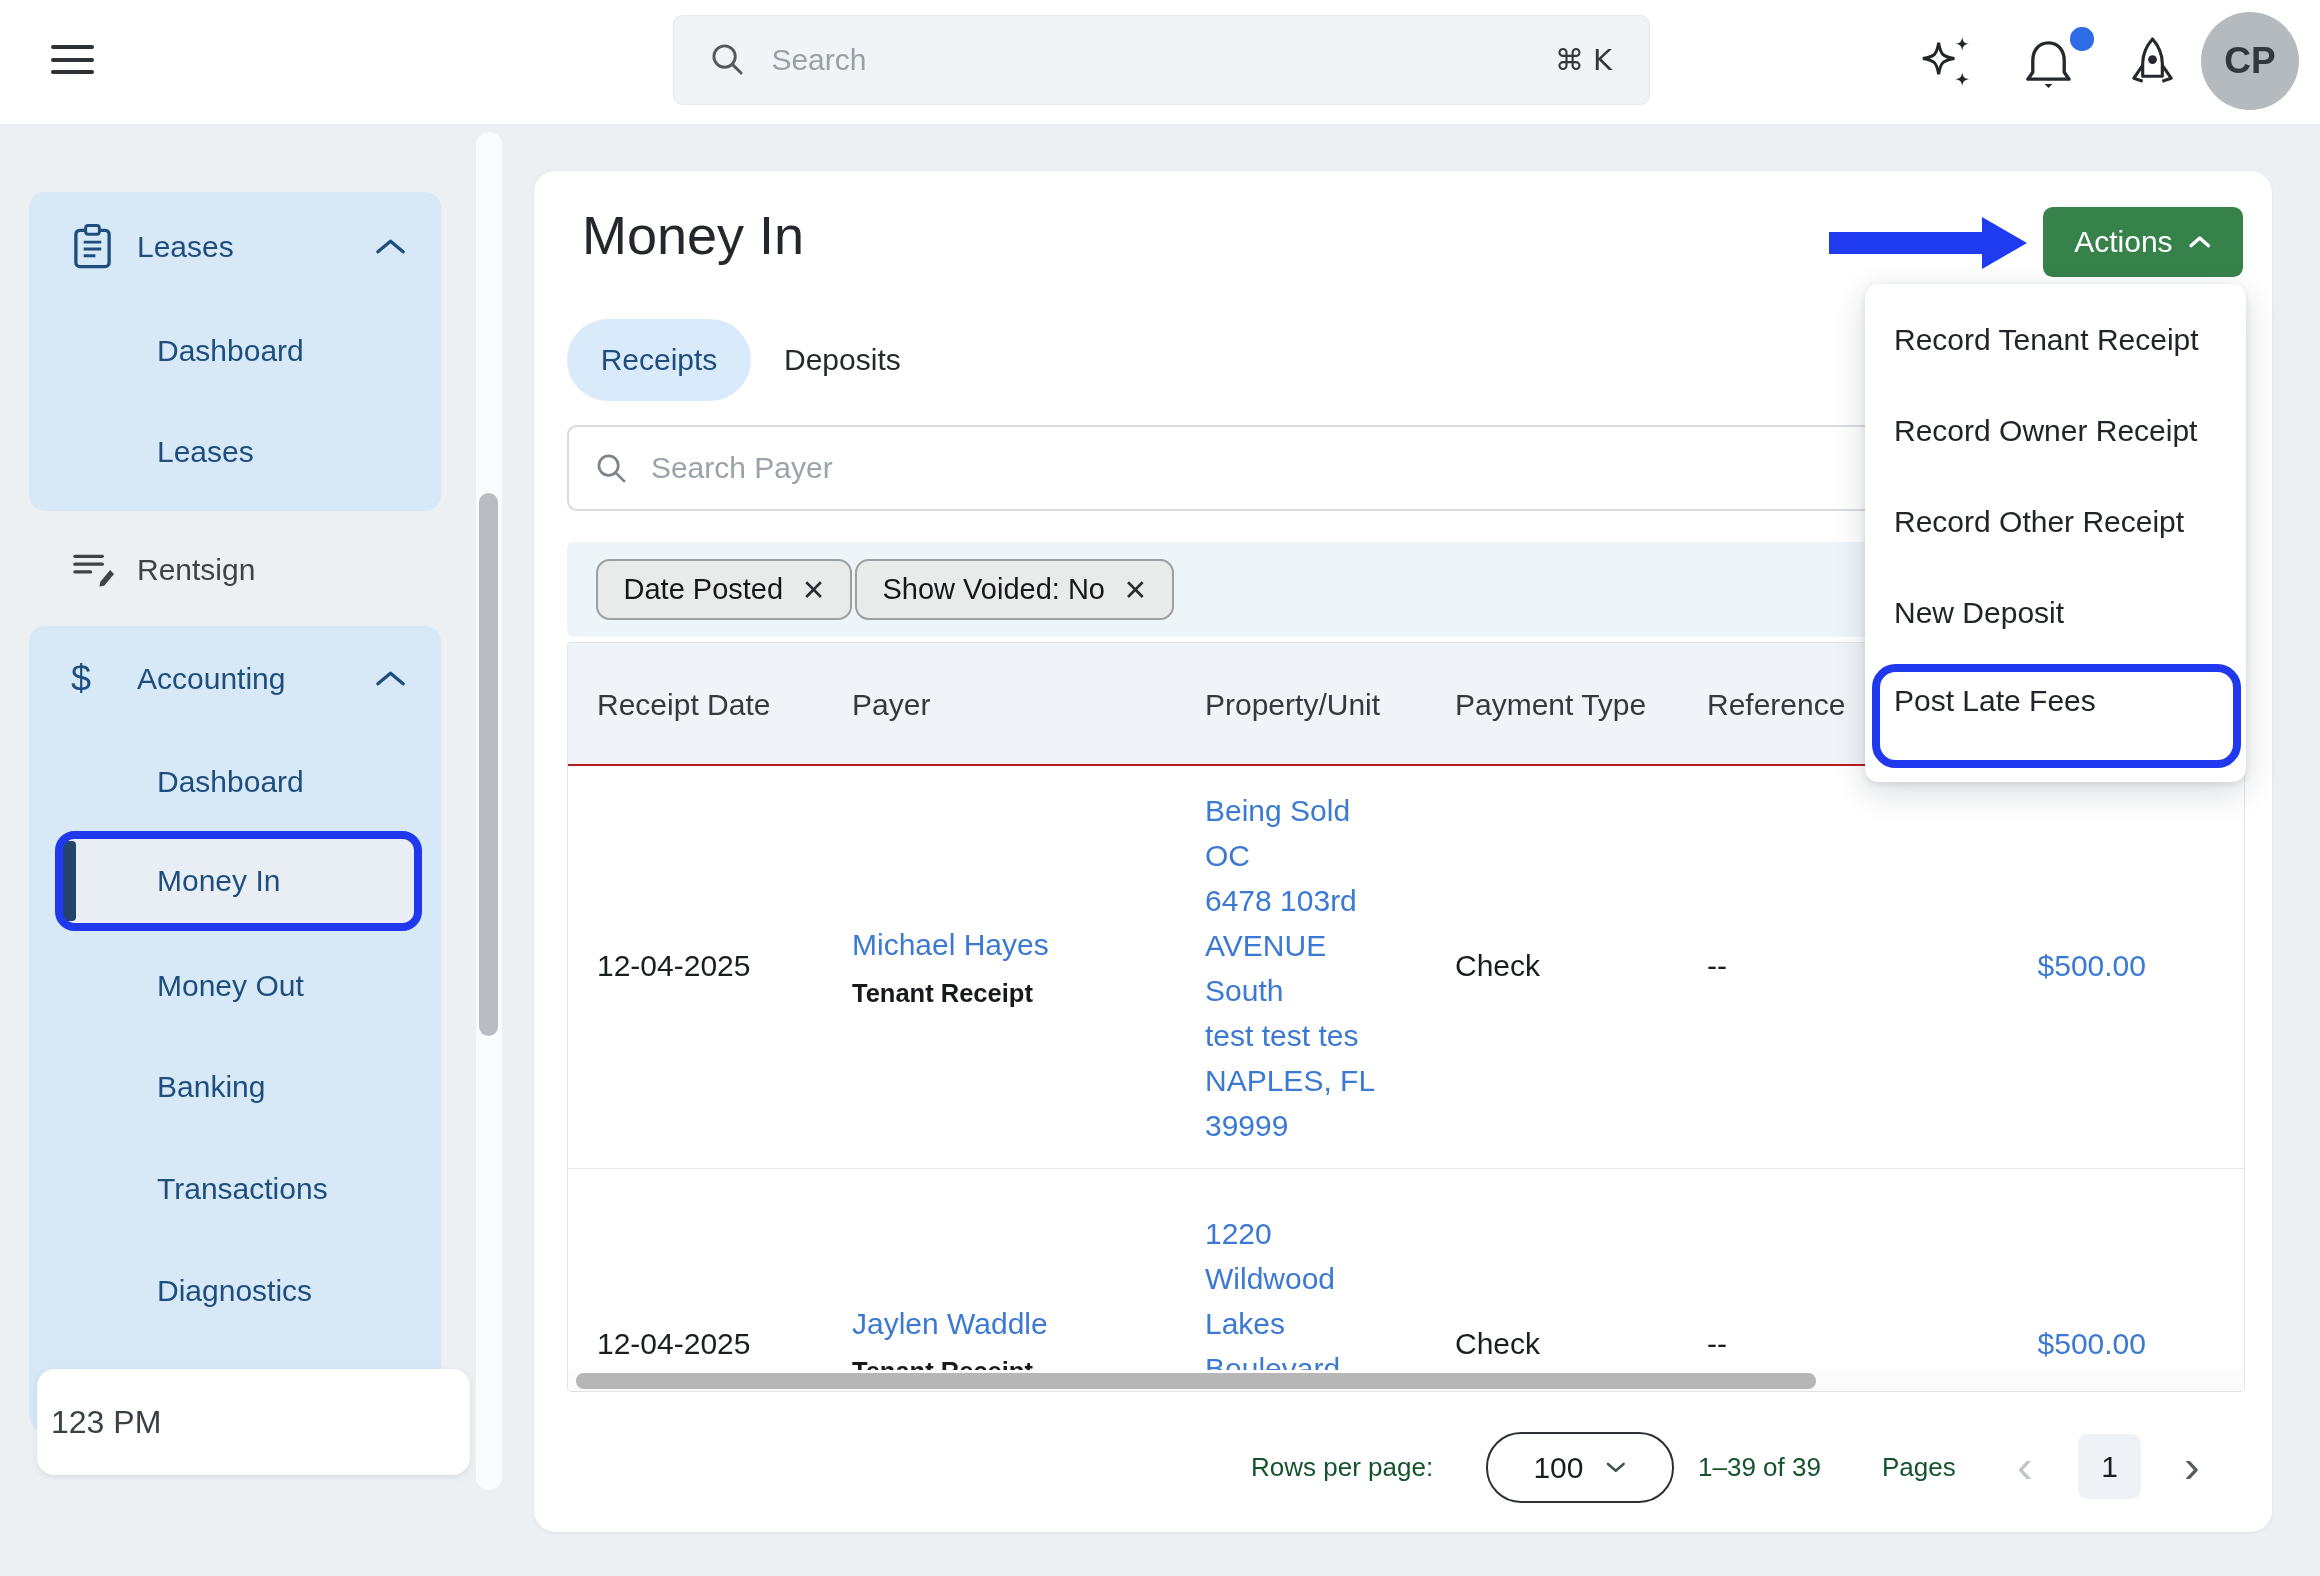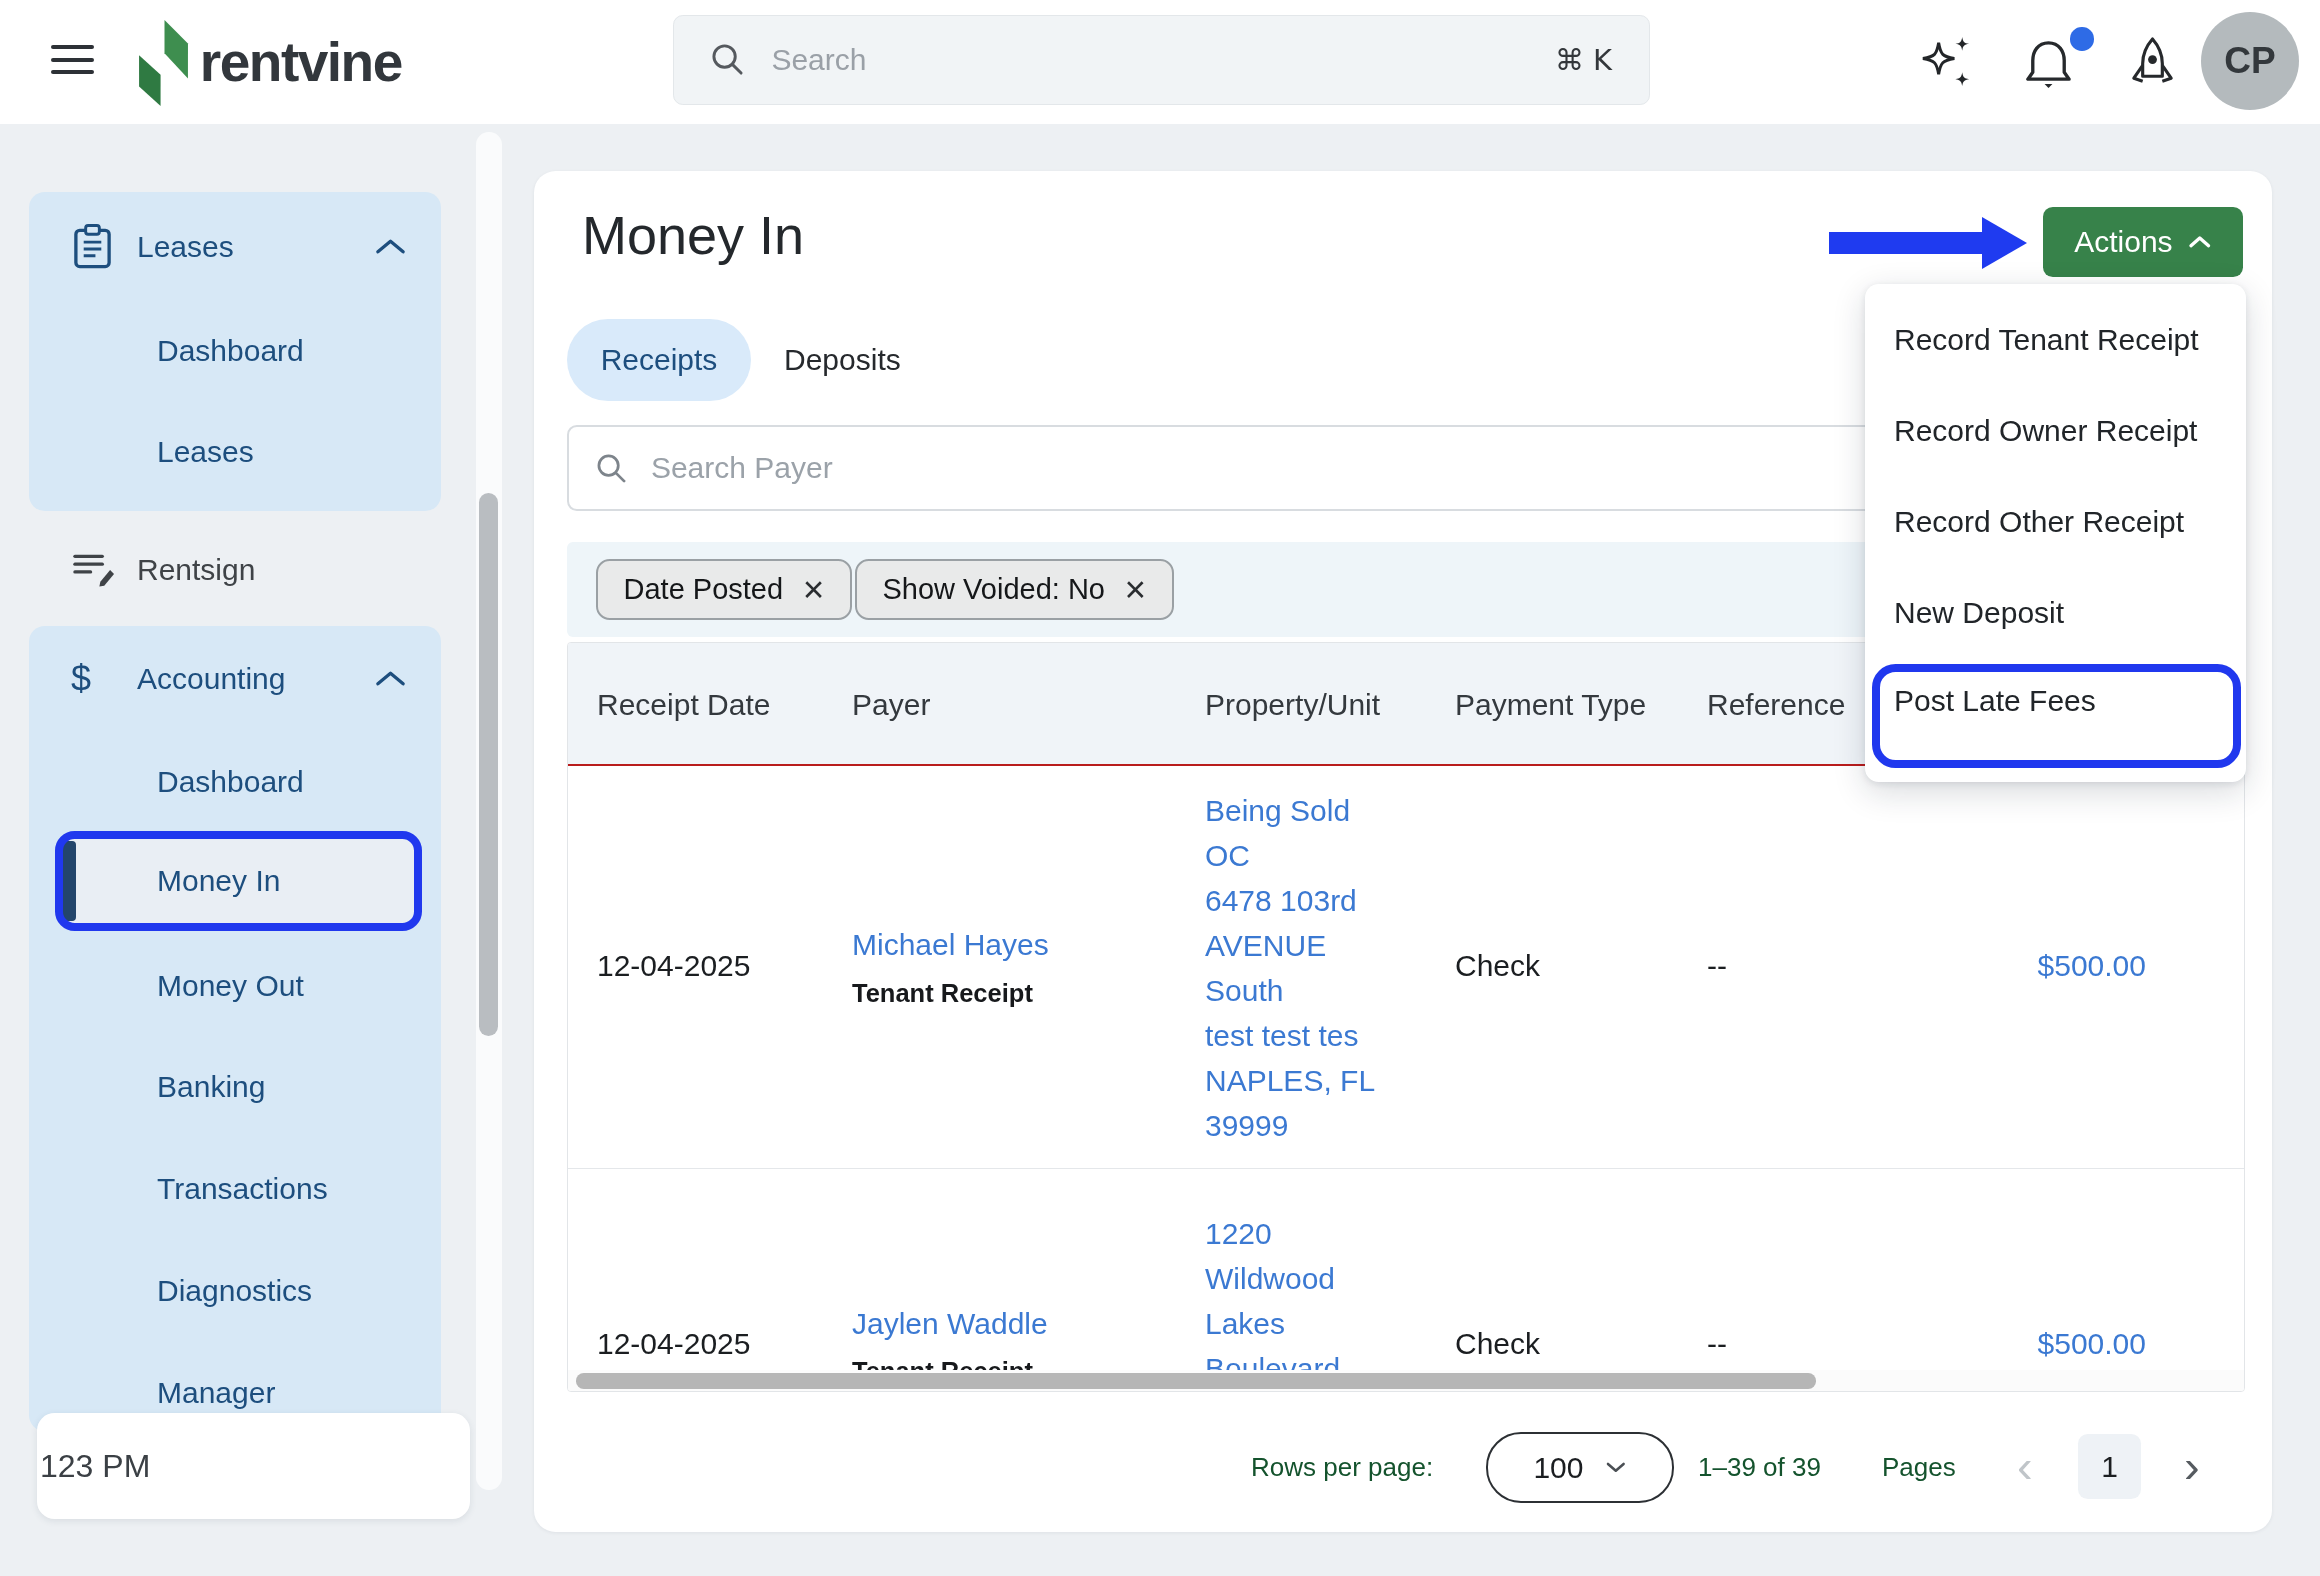--- a/index.html
+++ b/index.html
@@ -37,22 +37,22 @@
   .item-label{left:157px;}
   .side-ico{position:absolute;left:71px;transform:translateY(-50%);color:#1d4e7e;}
   .chev{position:absolute;left:374px;transform:translateY(-50%);}
   .rentsign-label{position:absolute;left:137px;transform:translateY(-50%);font-size:30px;color:#3f4347;cursor:pointer;}
   .dollar{font-size:36px;color:#1d4e7e;font-weight:400;}
   .active-item-bg{position:absolute;left:63px;top:839px;width:351px;height:84px;background:#e9eef4;border-radius:11.8px;}
   .active-notch{position:absolute;left:63px;top:841px;width:12.7px;height:80px;background:#23456b;border-radius:3.9px;}
   .anno-box-moneyin{position:absolute;left:55px;top:831px;width:367px;height:100px;border:8.8px solid #2038ee;border-radius:19.6px;pointer-events:none;}
   .side-scroll-track{position:absolute;left:476px;top:132px;width:25.5px;height:1358px;background:#fafbfc;border-radius:12.7px;}
   .side-scroll-thumb{position:absolute;left:2.9px;top:361px;width:19.6px;height:543px;background:#b9bdc1;border-radius:9.8px;cursor:pointer;}
-  .time-card{position:absolute;left:37px;top:1413px;width:433px;height:106px;background:#ffffff;border-radius:17.6px;
-    box-shadow:0 2px 7.8px rgba(40,60,80,.10);display:flex;align-items:center;padding-left:3px;}
+  .time-card{position:absolute;left:37px;top:1369px;width:433px;height:106px;background:#ffffff;border-radius:17.6px;
+    box-shadow:0 2px 7.8px rgba(40,60,80,.10);display:flex;align-items:center;padding-left:14px;}
   .time-card span{font-size:32px;color:#3b4045;}
   
   .main-card{position:absolute;left:534px;top:171px;width:1738px;height:1361px;background:#ffffff;border-radius:21.6px;
     box-shadow:0 1px 3.9px rgba(30,40,60,.07);}
   .page-title{position:absolute;left:582px;top:204px;font-size:54px;font-weight:500;color:#24282c;}
   .actions-btn{position:absolute;left:2043px;top:207px;width:200px;height:70px;background:#37824a;border-radius:9.8px;
     display:flex;align-items:center;justify-content:center;gap:15.7px;cursor:pointer;}
   .actions-btn span{color:#ffffff;font-size:30px;font-weight:500;}
   
   .anno-arrow-shaft{position:absolute;left:1829px;top:232px;width:155px;height:21.6px;background:#1f3bf0;}
@@ -109,27 +109,20 @@
 
 <div class="app">
 
   <div class="topbar">
     <div class="hamburger">
         <span></span>
         <span></span>
         <span></span>
       </div>
 
-    <div class="logo">
-      <svg class="logo-mark" viewBox="0 0 56 90">
-        <polygon points="28,2 52,26 52,62 28,36" fill="#3e8e4f"></polygon>
-        <polygon points="2,38 24,58 24,90 2,70" fill="#2f7a42"></polygon>
-      </svg>
-      <span class="logo-text">rentvine</span>
-    </div>
 
     <div class="gsearch">
       <svg width="33" height="33" viewBox="0 0 34 34">
         <circle cx="14" cy="14" r="11" fill="none" stroke="#55595e" stroke-width="3"></circle>
         <line x1="22" y1="22" x2="31" y2="31" stroke="#55595e" stroke-width="3" stroke-linecap="round"></line>
       </svg>
       <input placeholder="Search" style="">
       <span class="shortcut">⌘ K</span>
     </div>
 

